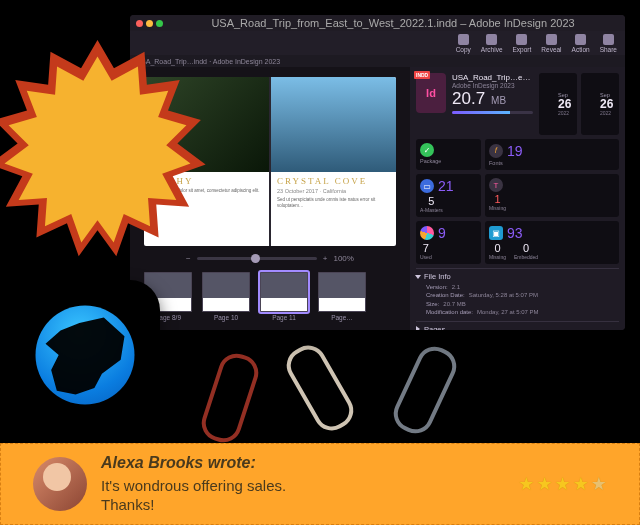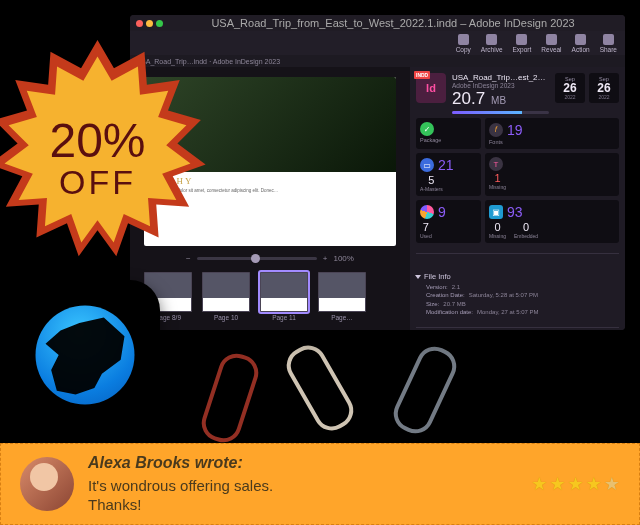--- a/index.html
+++ b/index.html
@@ -116,27 +116,27 @@
   .thumb .tp{width:48px;height:40px;background:#fff;border:1px solid #4a4455;border-radius:1px;overflow:hidden}
   .thumb.sel .tp{outline:2px solid #a28bff}
   .thumb .tp .ti{width:100%;height:65%;background:#556}
   .thumb span{font-size:6.5px;color:#9a92ab}
 
   
   .inspector{
     width:215px;background:#1f1b25;padding:6px;display:flex;flex-direction:column;gap:4px;
   }
   .insp-head{display:flex;gap:6px;align-items:flex-start}
-  .id-badge{width:30px;height:30px;background:#4b1f3f;border-radius:4px;display:flex;align-items:center;justify-content:center;color:#ff4fa3;font-weight:700;font-size:11px;position:relative}
+  .id-badge{width:30px;height:40px;background:#4b1f3f;border-radius:4px;display:flex;align-items:center;justify-content:center;color:#ff4fa3;font-weight:700;font-size:11px;position:relative}
   .id-badge .tag{position:absolute;left:-2px;top:-2px;background:#e44;color:#fff;font-size:5px;padding:1px 2px;border-radius:1px}
   .insp-title{flex:1;min-width:0}
   .insp-title .fn{font-size:8px;color:#eae4f2;white-space:nowrap;overflow:hidden;text-overflow:ellipsis}
   .insp-title .app{font-size:6.5px;color:#8c8498}
   .dates{display:flex;gap:4px}
-  .datecell{background:#0f0d13;border-radius:3px;padding:3px;width:30px;text-align:center}
+  .datecell{background:#0f0d13;border-radius:3px;padding:19px;width:30px;text-align:center}
   .datecell .mo{font-size:5.5px;color:#9b93aa}
   .datecell .dy{font-size:12px;color:#efe9f6;font-weight:600;line-height:1}
   .datecell .yr{font-size:5px;color:#7c7489}
   .sizebar{display:flex;align-items:baseline;gap:6px;color:#efe9f6}
   .sizebar .num{font-size:17px;font-weight:300}
   .sizebar .unit{font-size:10px;color:#a59cb6}
   .sz-track{height:3px;background:#3a3346;border-radius:2px;margin-top:2px;overflow:hidden}
   .sz-fill{height:100%;background:linear-gradient(90deg,#7c5bff,#5bb5ff);width:72%}
 
   .statgrid{display:grid;grid-template-columns:repeat(3,1fr);gap:4px}
@@ -148,21 +148,21 @@
   .sicon.pie{background:conic-gradient(#ff5aa0 0 30%,#3acfd3 0 55%,#f7a531 0 80%,#7c5bff 0 100%)}
   .sicon.imgsq{background:#1f9bd1;border-radius:3px}
   .stat .val{font-size:14px;color:#8b5cf6;font-weight:300}
   .stat .lab{font-size:5.5px;color:#8c8498}
   .stat .mini{display:flex;gap:8px}
   .mini .mp{display:flex;flex-direction:column;align-items:center}
   .mini .mp .mv{font-size:11px;color:#efe9f6}
   .mini .mp .ml{font-size:5px;color:#8c8498}
   .mini .mp.warn .mv{color:#ff5c5c}
 
-  .sect{margin-top:6px;border-top:1px solid #36303f;padding-top:18px}
+  .sect{margin-top:0;border-top:1px solid #36303f;padding-top:3px}
   .sect-h{display:flex;align-items:center;gap:4px;font-size:7.5px;color:#cfc7de;user-select:none}
   .sect-h .chev{width:0;height:0;border-left:4px solid #cfc7de;border-top:3px solid transparent;border-bottom:3px solid transparent}
   .sect-h.open .chev{transform:rotate(90deg)}
   .sect-body{font-size:6px;color:#8c8498;padding:2px 0 0 10px;line-height:1.4}
   .sect-body .row{display:flex;gap:4px}
   .sect-body .k{color:#a59cb6}
 
   
   .clip{position:absolute;width:40px;height:90px;border:4px solid;border-radius:18px;opacity:.9}
   .clip.c1{left:210px;top:353px;border-color:#a33427;transform:rotate(18deg)}
@@ -170,21 +170,21 @@
   .clip.c3{left:405px;top:345px;border-color:#7f8893;transform:rotate(25deg)}
 
   
   .testi {
     position: absolute;
     left: 0; bottom: 0;
     width: 640px; height: 82px;
     background: #ffa52a;
     border: 1px dashed #d87f12;
     display: flex; align-items: center;
-    padding: 10px 19px; gap: 14px;
+    padding: 10px 32px; gap: 14px;
   }
   .avatar{
     width:54px;height:54px;border-radius:50%;
     background:linear-gradient(135deg,#d98b6a,#8b4533);
     position:relative;overflow:hidden;
   }
   .avatar::after{content:"";position:absolute;left:10px;top:6px;width:28px;height:28px;border-radius:50%;background:#f1c6a5}
   .tcol{flex:1;display:flex;flex-direction:column;gap:4px;color:#4a3a1d}
   .tname{font-style:italic;font-size:16px;font-weight:600}
   .tbody{font-size:15px;line-height:1.3}
@@ -242,20 +242,26 @@
 
     <div class="split">
 
       <div class="canvas">
         <div class="spread">
           <div class="page left">
             <div class="img"></div>
             <h4>…APHY</h4>
             <p>Lorem ipsum dolor sit amet, consectetur adipiscing elit. Donec…</p>
           </div>
+          <div class="page right">
+            <div class="img"></div>
+            <h4>CRYSTAL COVE</h4>
+            <div class="sub">23 October 2017 · California</div>
+            <p>Sed ut perspiciatis unde omnis iste natus error sit voluptatem…</p>
+          </div>
         </div>
         <div class="zoomrow">
           <span>−</span>
           <div class="zoomtrack">
             <div class="zoomknob"></div>
           </div>
           <span>+</span>
           <span>100%</span>
         </div>
         <div class="thumbs">
@@ -426,24 +432,20 @@
 
   <div class="app-icon">
     <div class="eagle"></div>
   </div>
 
   <div class="burst">
     <svg viewBox="0 0 200 200">
       <polygon fill="#c43a1b" points="100,0 114,24 140,10 142,38 170,34 160,60 188,68 168,88 192,106 164,116 178,142 150,140 152,168 126,156 116,184 100,162 84,184 74,156 48,168 50,140 22,142 36,116 8,106 32,88 12,68 40,60 30,34 58,38 60,10 86,24"></polygon>
       <polygon fill="#f6b22f" transform="translate(100 100) scale(0.86) translate(-100 -100)" points="100,0 114,24 140,10 142,38 170,34 160,60 188,68 168,88 192,106 164,116 178,142 150,140 152,168 126,156 116,184 100,162 84,184 74,156 48,168 50,140 22,142 36,116 8,106 32,88 12,68 40,60 30,34 58,38 60,10 86,24"></polygon>
     </svg>
-    <div class="percent">
-      <span>20%</span>
-      <span class="off">OFF</span>
-    </div>
   </div>
 </div>
 
 <div class="testi">
   <div class="avatar"></div>
   <div class="tcol">
     <div class="tname">Alexa Brooks wrote:</div>
     <div class="tbody" style="white-space:pre-line">It's wondrous offering sales.
 Thanks!</div>
   </div>

